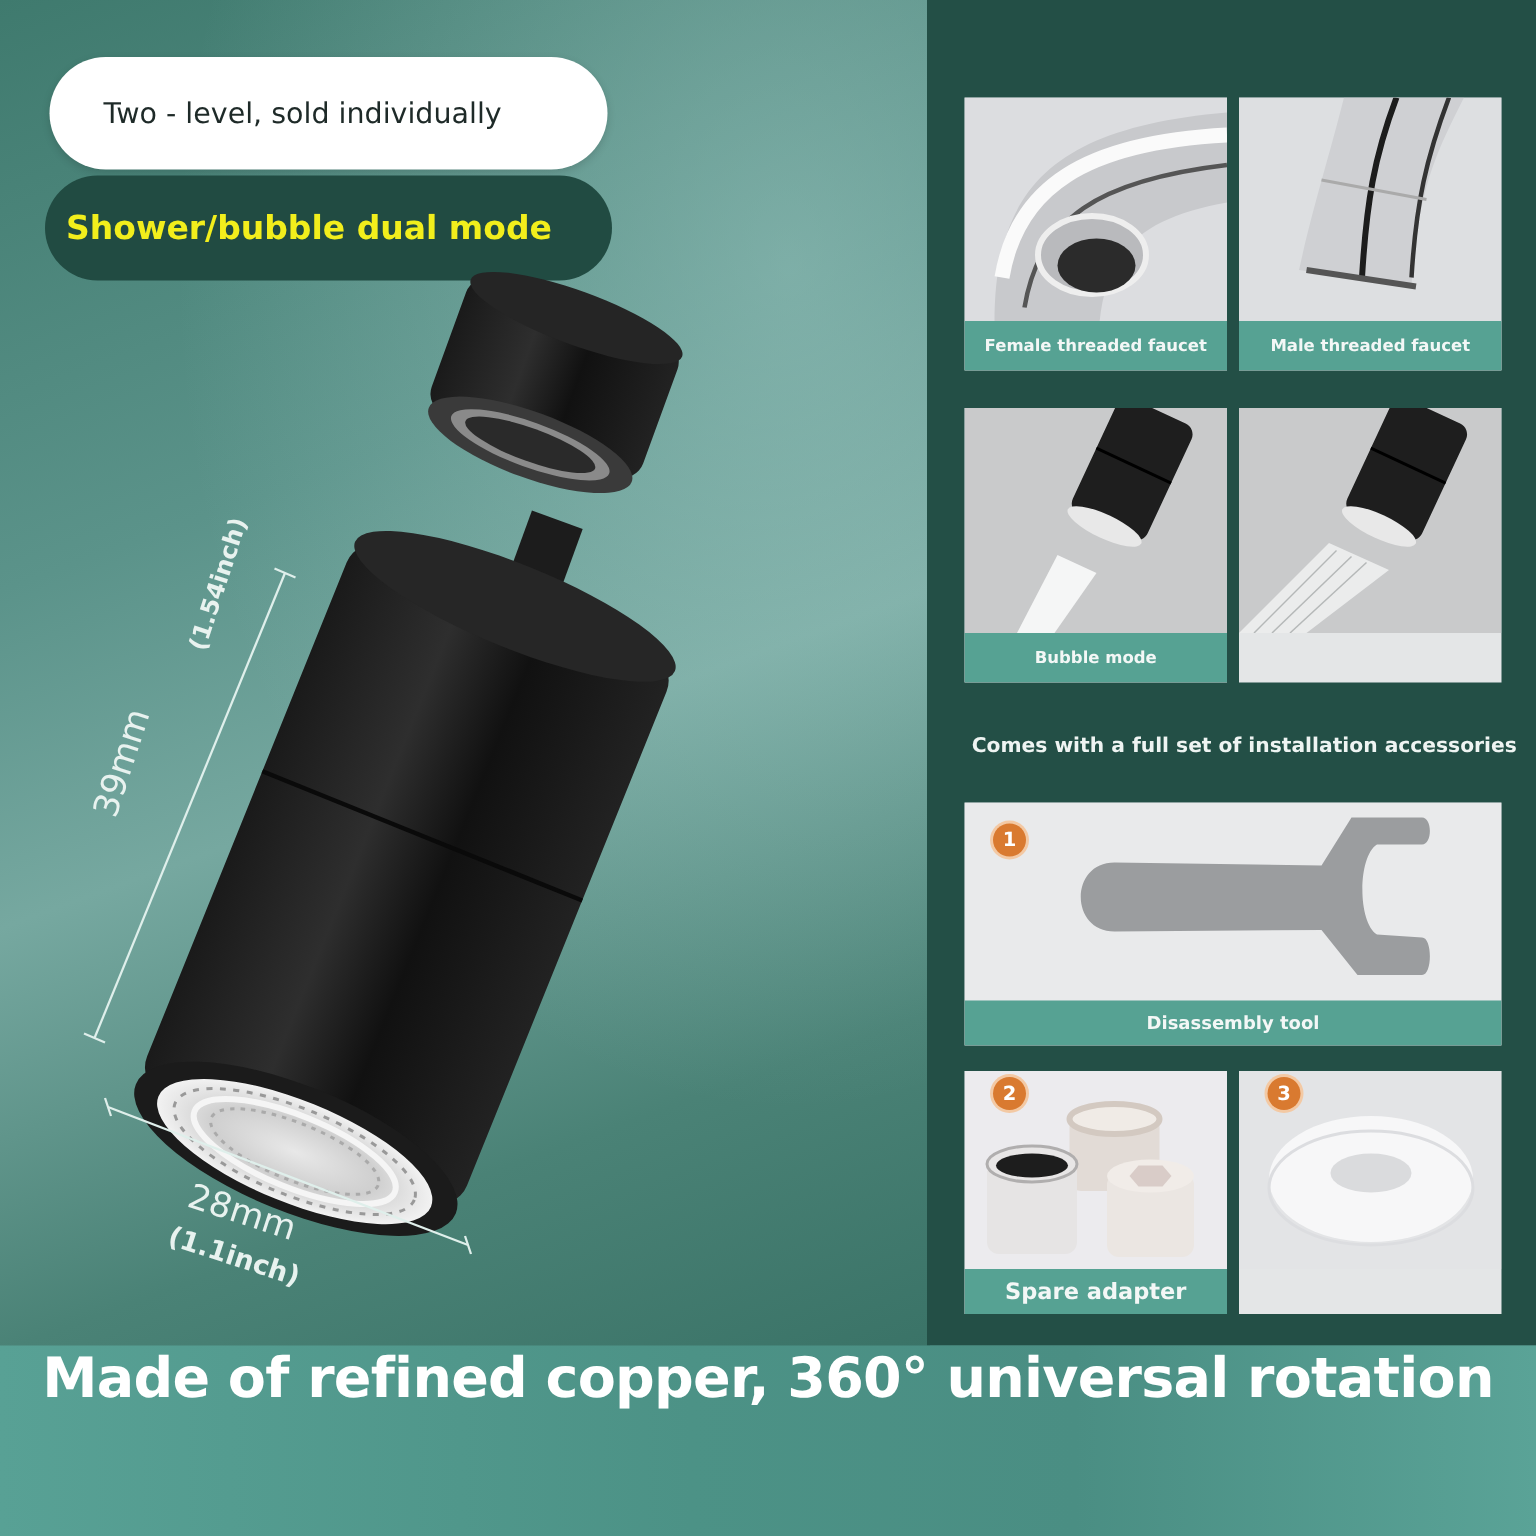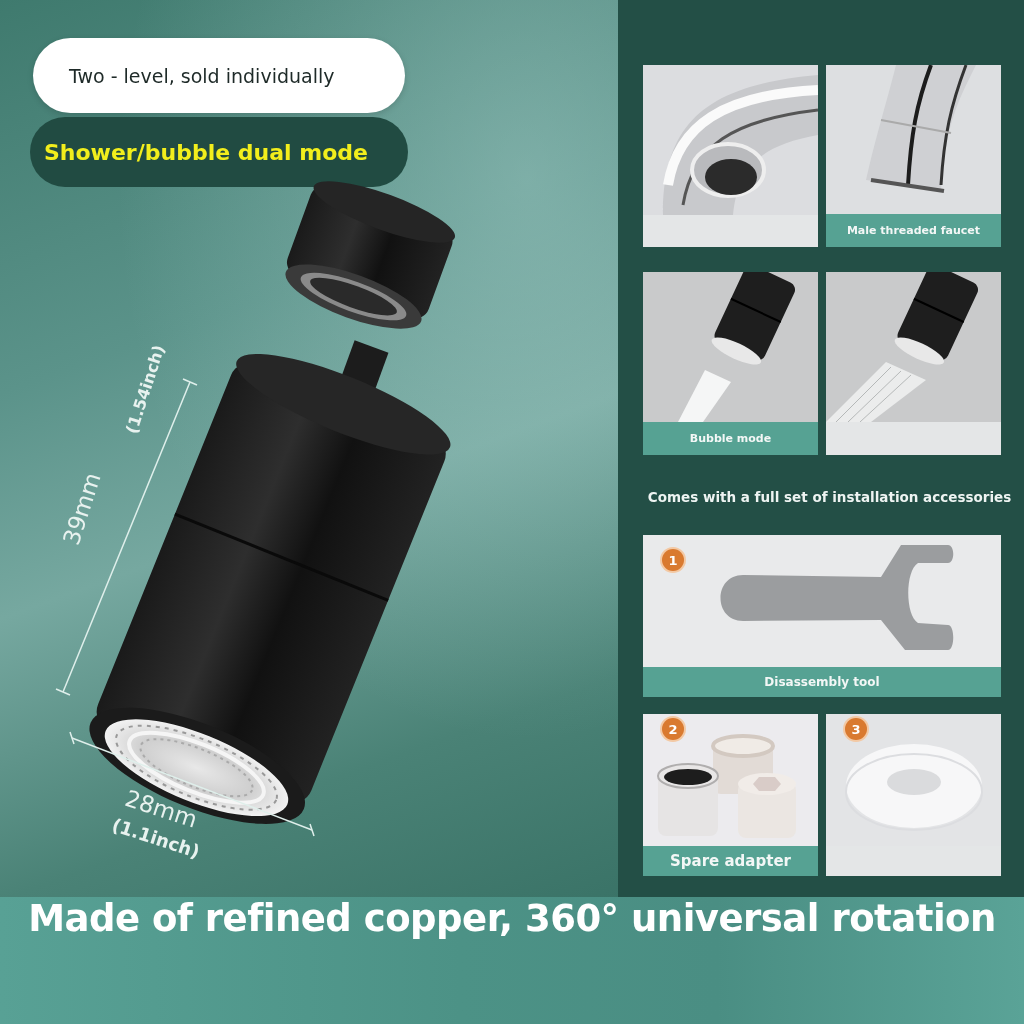--- a/index.html
+++ b/index.html
@@ -137,20 +137,21 @@
 
   <div class="card" style="left:25px; top:65px; width:175px; height:182px;">
     <svg width="175" height="150" viewBox="0 0 175 150">
       <rect width="175" height="150" fill="#dcdde0"></rect>
       <path d="M20 150 C 20 60, 60 20, 175 10 L175 70 C 120 80, 95 100, 90 150 Z" fill="#c8c9cc"></path>
       <path d="M25 120 C 35 60, 80 30, 175 25" stroke="#fafafa" stroke-width="10" fill="none"></path>
       <path d="M40 140 C 50 80, 90 55, 175 45" stroke="#555" stroke-width="3" fill="none"></path>
       <ellipse cx="85" cy="105" rx="36" ry="26" fill="#b9babd" stroke="#eee" stroke-width="4"></ellipse>
       <ellipse cx="88" cy="112" rx="26" ry="18" fill="#2b2b2b"></ellipse>
     </svg>
+    <div class="card-label" style="height:33px; font-size:11px;">Female threaded faucet</div>
   </div>
 
   <div class="card" style="left:208px; top:65px; width:175px; height:182px;">
     <svg width="175" height="150" viewBox="0 0 175 150">
       <rect width="175" height="150" fill="#dddfe1"></rect>
       <path d="M60 0 L150 0 C 130 40, 120 60, 115 125 L40 115 C 50 70, 60 40, 70 0 Z" fill="#cfd0d3"></path>
       <path d="M105 0 C 90 40, 85 70, 82 120" stroke="#1c1c1c" stroke-width="4" fill="none"></path>
       <path d="M140 0 C 125 40, 118 70, 115 120" stroke="#333" stroke-width="3" fill="none"></path>
       <path d="M45 115 L118 126" stroke="#555" stroke-width="4"></path>
       <path d="M55 55 L125 68" stroke="#aaa" stroke-width="2"></path>

